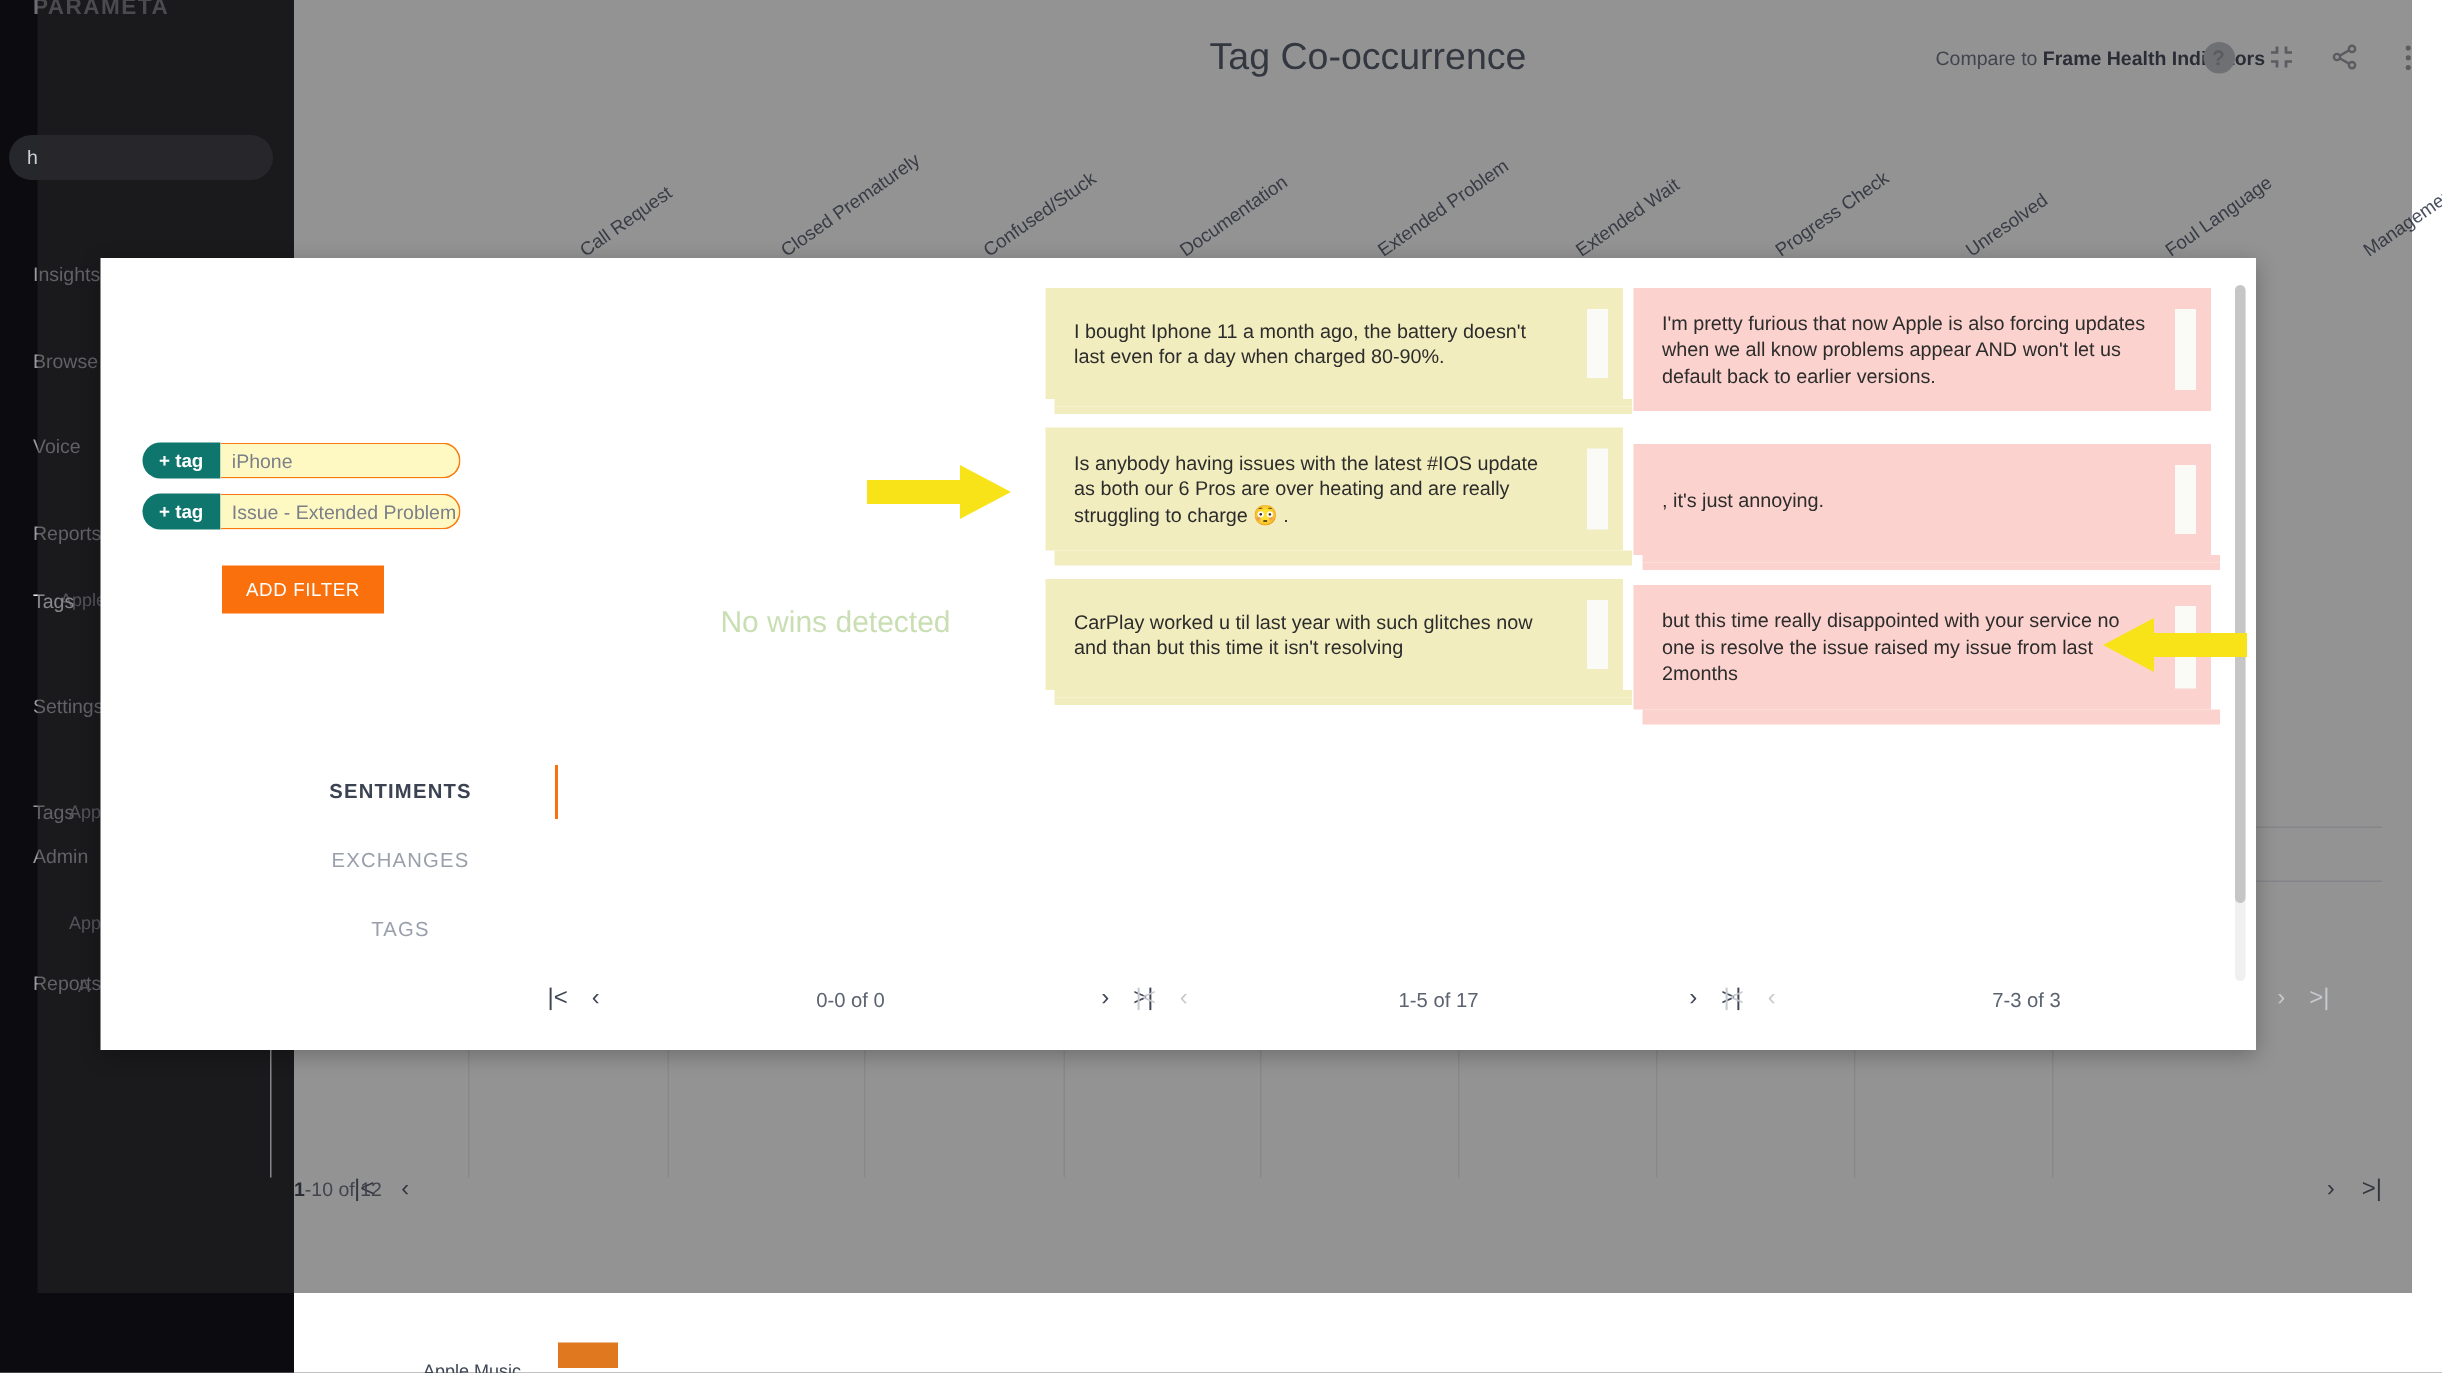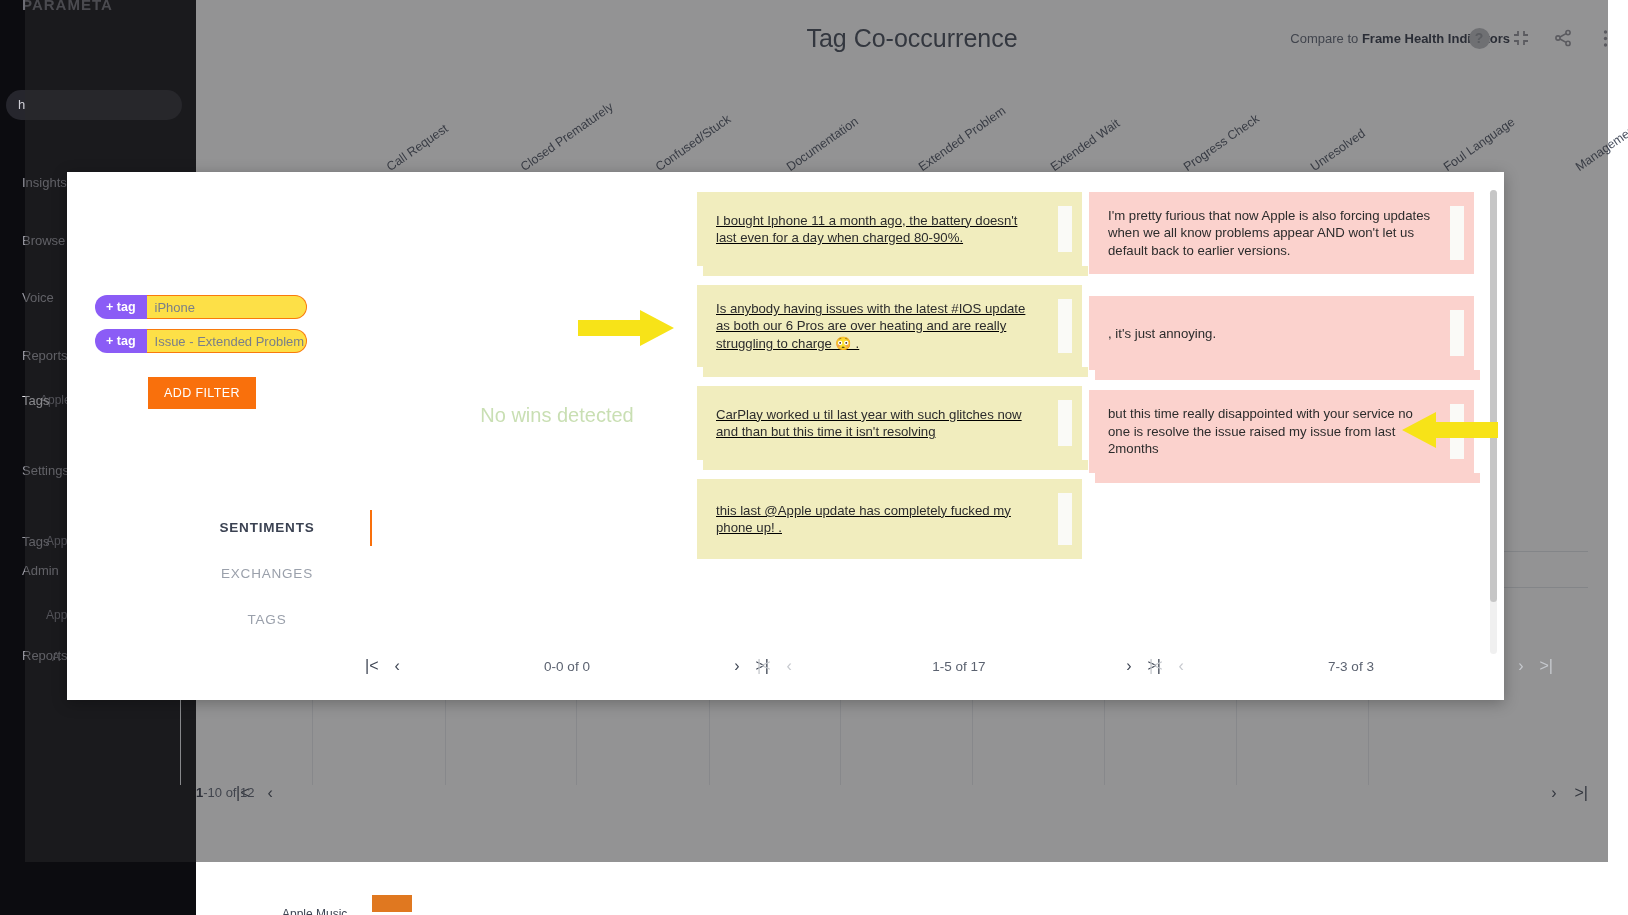--- a/index.html
+++ b/index.html
@@ -109,27 +109,27 @@
     background: #ffffff; z-index: 60;
     box-shadow: 0 3px 14px rgba(0,0,0,0.28);
   }
 
   .filters { position: absolute; left: 28px; top: 123px; width: 240px; }
   .tag-row {
     display: flex; align-items: stretch; margin-bottom: 10px;
     height: 24px; width: 212px;
   }
   .tag-btn {
-    background: #8b5cf6; color: #fff; font-size: 12.5px; font-weight: bold;
+    background: #0f766e; color: #fff; font-size: 12.5px; font-weight: bold;
     padding: 0 11px; display: flex; align-items: center;
     border-radius: 12px 0 0 12px; white-space: nowrap;
   }
   .tag-val {
     flex: 1; border: 1.6px solid #f97a0c; border-left: none;
-    border-radius: 0 12px 12px 0; background: #fde047;
+    border-radius: 0 12px 12px 0; background: #fef9c3;
     font-size: 13px; color: #7a7f88; display: flex; align-items: center;
     padding: 0 8px; overflow: hidden; white-space: nowrap;
   }
   .add-filter {
     margin-left: 53px; margin-top: 14px;
     background: #f9700c; color: #fff; border: none;
     font-size: 12.5px; letter-spacing: .4px;
     padding: 9px 16px; cursor: pointer;
     font-family: "Liberation Sans", sans-serif;
   }
@@ -145,21 +145,21 @@
     width: 2.5px; height: 36px; background: #f9700c;
   }
 
   .no-wins {
     position: absolute; left: 340px; top: 232px; width: 300px; text-align: center;
     font-size: 20px; color: #c9dfb3;
   }
 
   
   .col { position: absolute; top: 20px; width: 385px; height: 460px; }
-  .col-neutral { left: 630px; text-decoration: underline; }
+  .col-neutral { left: 630px; }
   .col-negative { left: 1022px; }
 
   .card {
     position: relative; margin-bottom: 19px; padding: 15px 42px 15px 19px;
     font-size: 13.2px; line-height: 1.32; color: #2c2c2c;
     min-height: 74px; display: flex; align-items: center;
   }
   .card.neutral { background: #f1edbe; }
   .card.negative { background: #fbd2cd; }
   .card .stack1, .card .stack2 {
@@ -375,24 +375,20 @@
       <span class="thumbbar"></span>
       <span class="stack1"></span>
       <span class="stack2"></span>
     </div>
     <div class="card neutral">
       <span>CarPlay worked u til last year with such glitches now and than but this time it isn't resolving</span>
       <span class="thumbbar"></span>
       <span class="stack1"></span>
       <span class="stack2"></span>
     </div>
-    <div class="card neutral" style="min-height:80px">
-      <span>this last @Apple update has completely fucked my phone up! .</span>
-      <span class="thumbbar"></span>
-    </div>
   </div>
 
   <div class="col col-negative">
     <div class="card negative">
       <span>I'm pretty furious that now Apple is also forcing updates when we all know problems appear AND won't let us default back to earlier versions.</span>
       <span class="thumbbar"></span>
     </div>
     <div class="card negative" style="margin-top:22px">
       <span>, it's just annoying.</span>
       <span class="thumbbar"></span>

